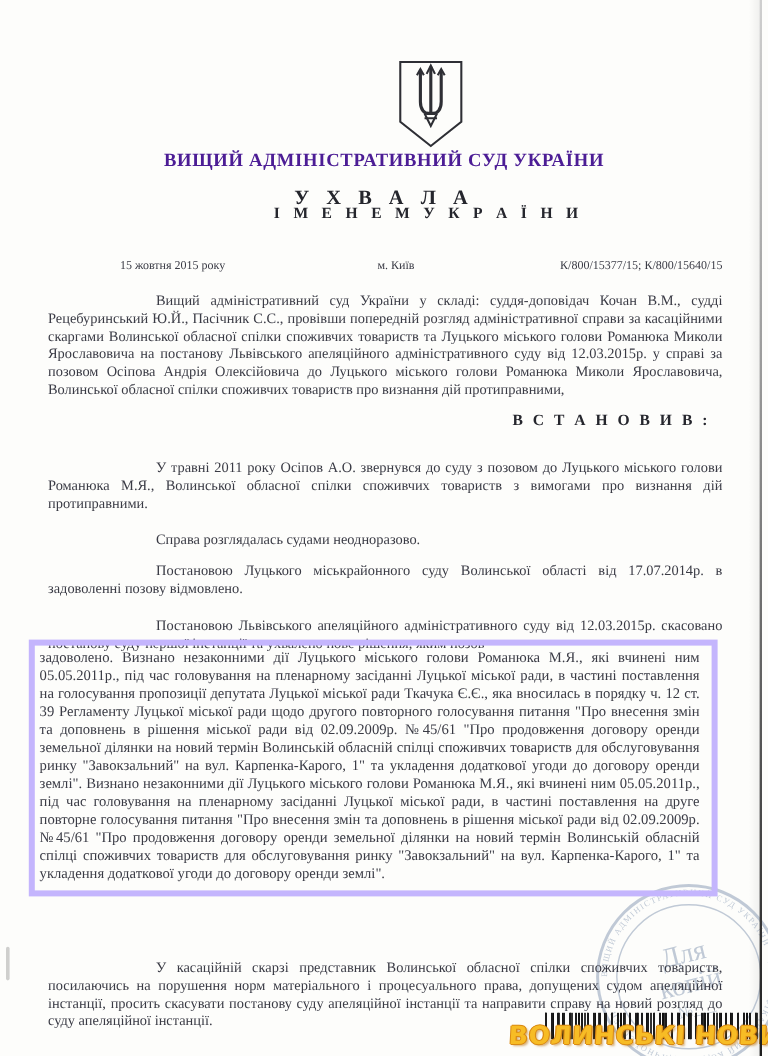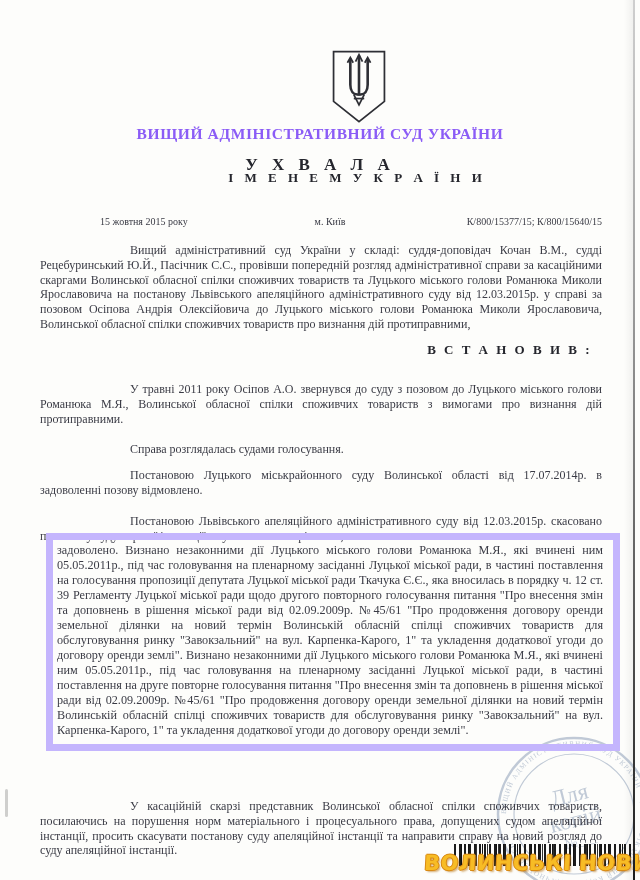--- a/index.html
+++ b/index.html
@@ -7,21 +7,21 @@
     position:relative;width:640px;height:880px;margin:0 auto;
     background:#fdfdfb;overflow:hidden;
     font-family:"Liberation Serif","DejaVu Serif",serif;
     color:#3a3b45;
   }
   
   .emblem{position:absolute;top:50px;left:330px;width:58px;height:74px;z-index:2;}
   .emblem svg{width:100%;height:100%;}
   .court-name{
     position:absolute;top:125px;left:0;width:640px;text-align:center;
-    font-size:15.5px;font-weight:bold;letter-spacing:.6px;color:#8b5cf6;z-index:2;
+    font-size:15.5px;font-weight:bold;letter-spacing:.6px;color:#4c1d95;z-index:2;
   }
   .doc-title{
     position:absolute;top:155px;left:0;width:640px;text-align:center;
     font-size:17px;font-weight:bold;letter-spacing:5px;color:#25262d;z-index:2;
   }
   .doc-subtitle{
     position:absolute;top:170px;left:0;width:640px;text-align:center;
     font-size:13px;font-weight:bold;letter-spacing:4px;color:#25262d;z-index:2;padding-left:37px;
   }
   .date-row{position:absolute;top:216px;left:0;width:640px;height:16px;font-size:10px;z-index:2;}
@@ -39,22 +39,22 @@
     font-size:13px;font-weight:bold;letter-spacing:2.5px;color:#25262d;z-index:2;
   }
   .intro{top:231px;}
   .p0{top:370px;}
   .p1{top:430px;}
   .p2{top:456px;}
   .appeal{top:502px;}
   .cassation{top:787px;}
   
   .highlight-box{
-    position:absolute;top:533px;left:46px;width:574px;box-sizing:border-box;
-    border:7px solid #c4b5fd;padding:3px 10px 6px 4px;z-index:3;background:transparent;
+    position:absolute;top:533px;left:24px;width:574px;box-sizing:border-box;
+    border:5px solid #c4b5fd;padding:3px 10px 6px 4px;z-index:3;background:transparent;
   }
   .highlight-box p{
     margin:0;font-size:12.2px;line-height:15px;text-align:justify;text-indent:0;
   }
   
   .stamp{
     position:absolute;top:734px;left:494px;width:160px;height:160px;
     color:#8fa0b8;opacity:.55;z-index:1;
   }
   .stamp .center-txt{font-family:"Liberation Serif",serif;}
@@ -120,21 +120,21 @@
     <span class="date">15 жовтня 2015 року</span>
     <span class="city">м. Київ</span>
     <span class="case-numbers">К/800/15377/15;  К/800/15640/15</span>
   </div>
 
   <p class="para intro">Вищий адміністративний суд України у складі: суддя-доповідач Кочан В.М., судді Рецебуринський Ю.Й., Пасічник С.С.,  провівши попередній розгляд адміністративної справи за касаційними скаргами Волинської обласної спілки споживчих товариств та Луцького міського голови  Романюка Миколи Ярославовича на постанову Львівського апеляційного адміністративного суду від 12.03.2015р. у справі за позовом Осіпова Андрія Олексійовича до Луцького міського голови  Романюка Миколи Ярославовича, Волинської обласної спілки споживчих товариств про визнання дій протиправними,</p>
 
   <div class="section-heading">В С Т А Н О В И В :</div>
 
   <p class="para p0">У травні 2011 року Осіпов А.О. звернувся до суду з позовом до Луцького міського голови  Романюка М.Я., Волинської обласної спілки споживчих товариств з вимогами про визнання дій протиправними.</p>
-  <p class="para p1">Справа розглядалась судами голосування.</p>
+  <p class="para p1">Справа розглядалась судами неодноразово.</p>
   <p class="para p2">Постановою Луцького міськрайонного суду Волинської області від 17.07.2014р. в задоволенні позову відмовлено.</p>
   <p class="para appeal">Постановою Львівського апеляційного адміністративного суду від 12.03.2015р. скасовано постанову суду першої інстанції та ухвалено нове рішення, яким позов</p>
 
   <div class="highlight-box">
     <p>задоволено. Визнано незаконними дії Луцького міського голови Романюка М.Я., які вчинені ним 05.05.2011р., під час головування на пленарному засіданні Луцької міської ради, в частині поставлення на голосування пропозиції депутата Луцької міської ради Ткачука Є.Є., яка вносилась в порядку ч. 12 ст. 39 Регламенту Луцької міської ради щодо другого повторного голосування питання "Про внесення змін та доповнень в рішення міської ради від 02.09.2009р. №45/61 "Про продовження договору оренди земельної ділянки на новий термін Волинській обласній спілці споживчих товариств для обслуговування ринку "Завокзальний" на вул. Карпенка-Карого, 1" та укладення додаткової угоди до договору оренди землі". Визнано незаконними дії Луцького міського голови Романюка М.Я., які вчинені ним 05.05.2011р., під час головування на пленарному засіданні Луцької міської ради, в частині поставлення на друге повторне голосування питання "Про внесення змін та доповнень в рішення міської ради від 02.09.2009р. №45/61 "Про продовження договору оренди земельної ділянки на новий термін Волинській обласній спілці споживчих товариств для обслуговування ринку "Завокзальний" на вул. Карпенка-Карого, 1" та укладення додаткової угоди до договору оренди землі".</p>
   </div>
 
   <p class="para cassation">У касаційній скарзі представник Волинської обласної спілки споживчих товариств, посилаючись на порушення норм матеріального і процесуального права, допущених судом апеляційної інстанції, просить скасувати постанову суду апеляційної інстанції та направити справу на новий розгляд до суду апеляційної інстанції.</p>
 
   <div class="stamp">

